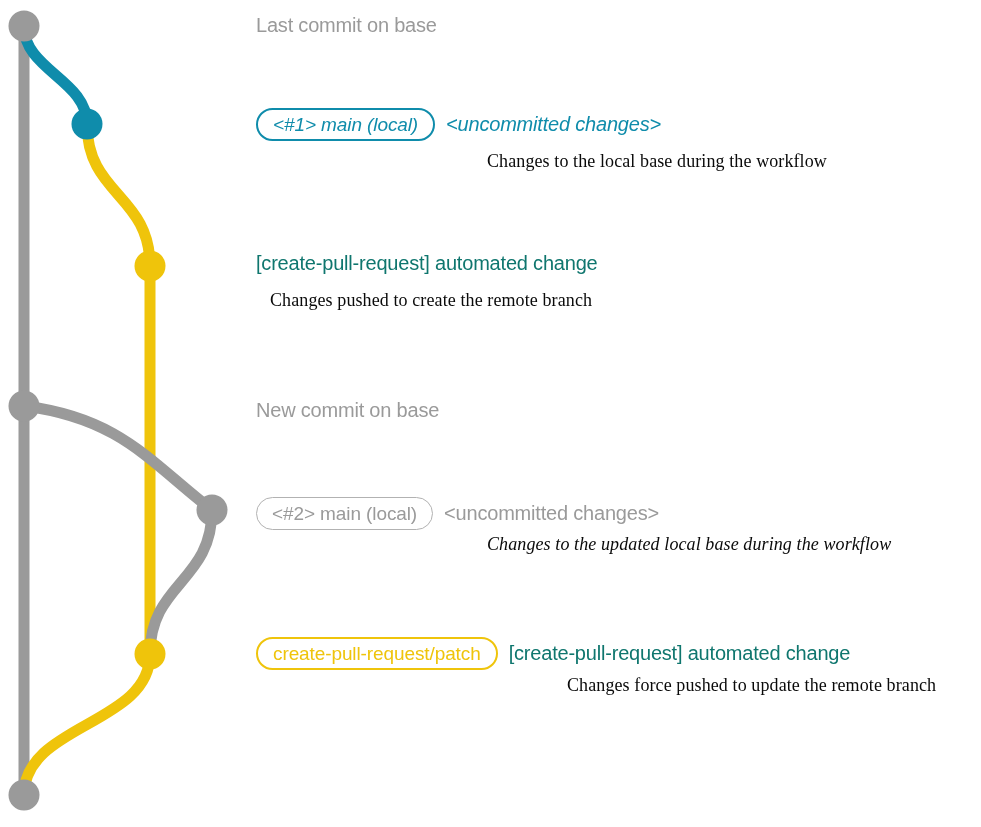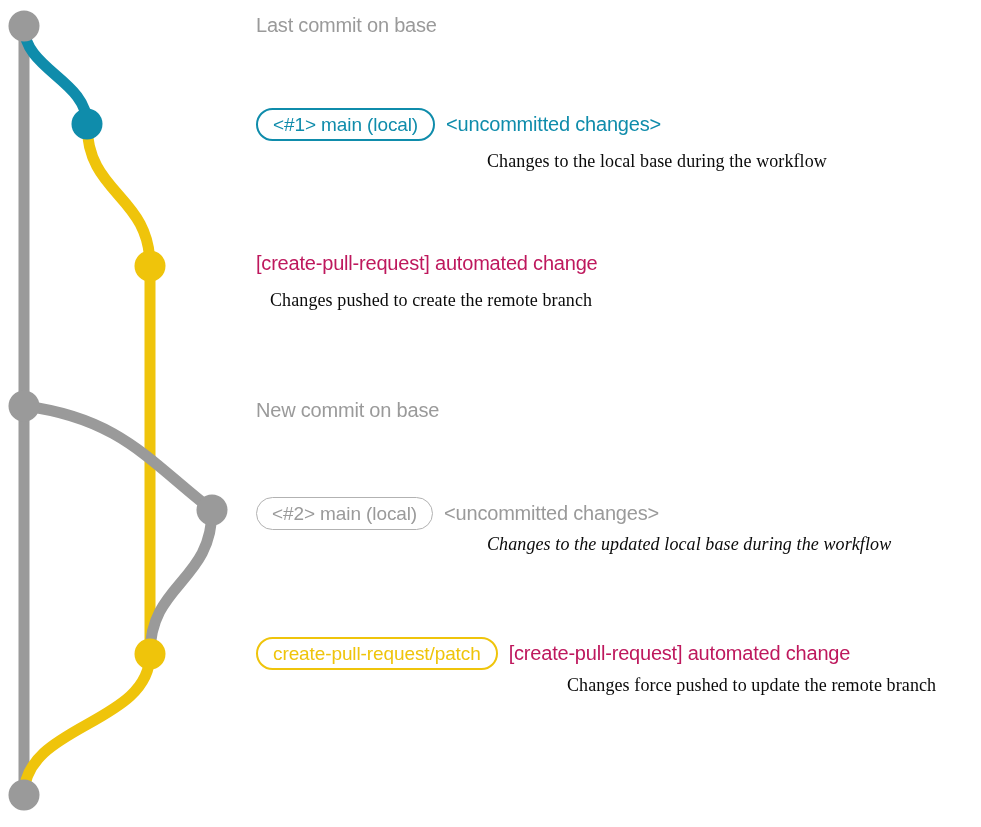--- a/index.html
+++ b/index.html
@@ -65,21 +65,21 @@
     border-color: #b2b2b2; color: #9a9a9a; border-width: 1.6px;
     height: 31px; padding: 0 14px; font-size: 18px;
   }
 
   .subject {
     font-size: 20px;
     letter-spacing: -0.2px;
     white-space: nowrap;
   }
   .subject.blue   { color: #0f8cab; }
-  .subject.yellow { color: #be185d; }
+  .subject.yellow { color: #0f766e; }
   .subject.gray   { color: #9a9a9a; }
 
   
   .desc {
     position: absolute;
     font-family: "Liberation Serif", "DejaVu Serif", serif;
     font-size: 18px;
     color: #0a0a0a;
     white-space: nowrap;
     letter-spacing: 0.1px;
@@ -123,21 +123,21 @@
 </svg>
 
 <div class="annotations">
 
   <div class="row" style="left:256px; top:14px;">
     <div class="headline">
       <span class="base-title">Last commit on base</span>
     </div>
   </div>
 
-  <div class="row" style="left:256px; top:108px;">
+  <div class="row" style="left:256px; top:108px;font-style:italic;">
     <div class="headline">
       <span class="pill blue">&lt;#1&gt; main (local)</span>
       <span class="subject blue">&lt;uncommitted changes&gt;</span>
     </div>
   </div>
   <div class="desc" style="left:487px; top:151px;">Changes to the local base during the workflow</div>
 
   <div class="row" style="left:256px; top:252px;">
     <div class="headline">
       <span class="subject yellow">[create-pull-request] automated change</span>

